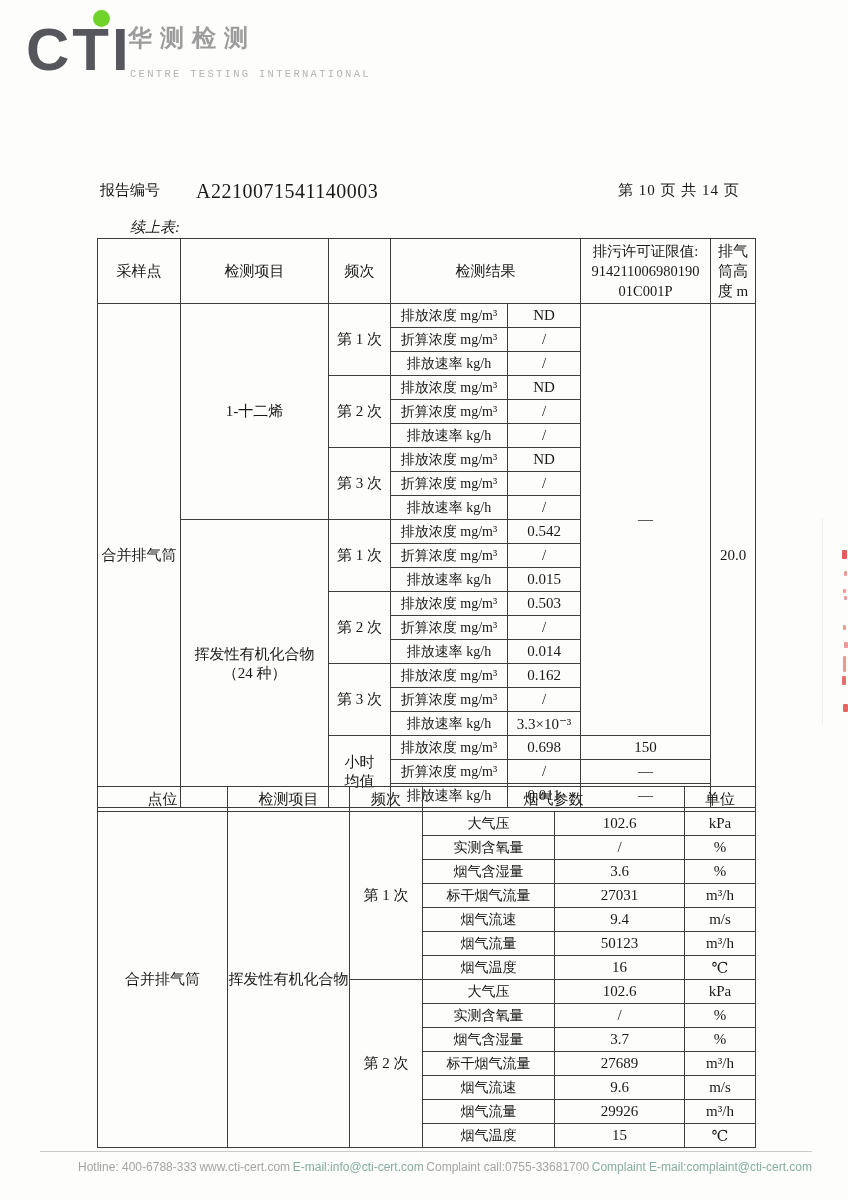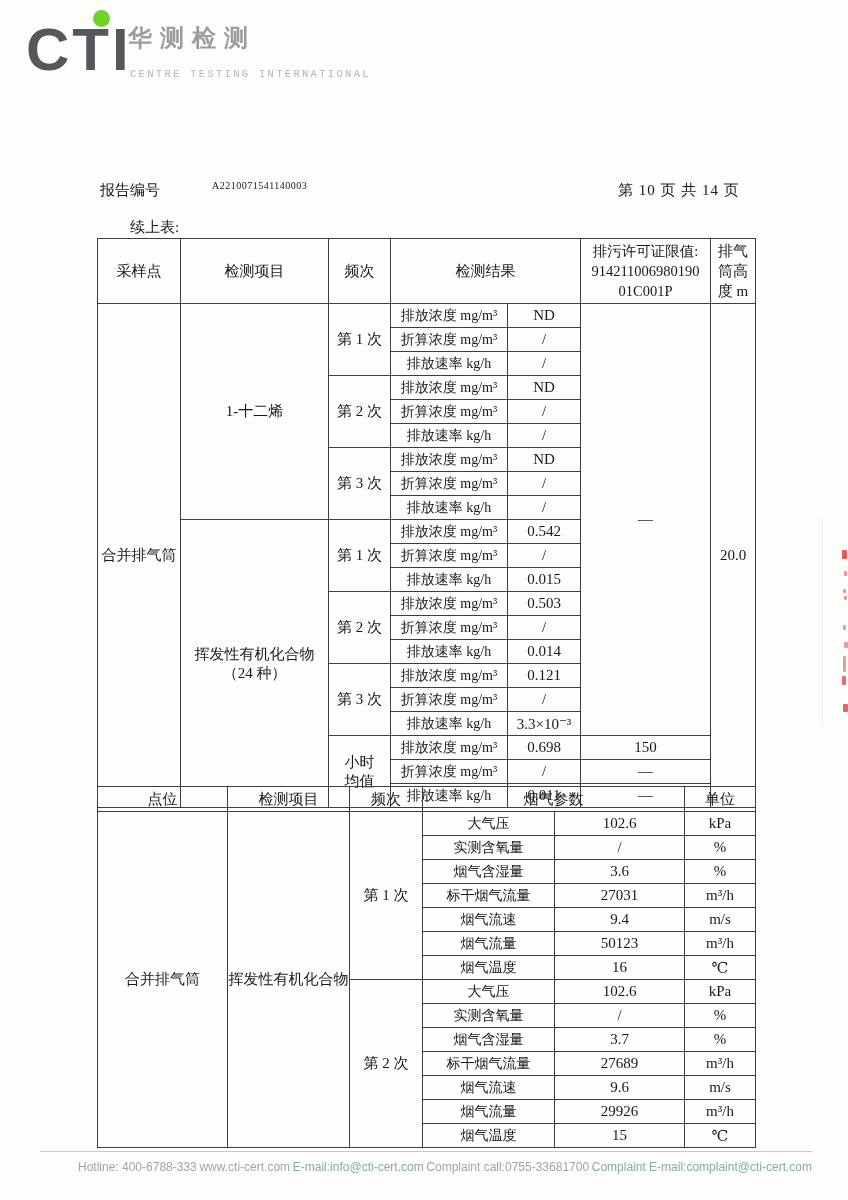--- a/index.html
+++ b/index.html
@@ -20,23 +20,23 @@
     position:absolute;left:102px;top:16px;font-size:24px;line-height:1;
     color:#9c9c9c;letter-spacing:8px;font-weight:600;white-space:nowrap;
   }
   .logo-en{
     position:absolute;left:104px;top:58px;
     font-family:Liberation Mono, monospace;
     font-size:10.5px;letter-spacing:2.3px;color:#b4b4b4;white-space:nowrap;
   }
   
   .meta-label{position:absolute;left:100px;top:181px;font-size:15px;}
-  .meta-value{position:absolute;left:212px;top:180px;font-size:10px;letter-spacing:.5px;}
+  .meta-value{position:absolute;left:196px;top:180px;font-size:20px;letter-spacing:.5px;}
   .page-info{position:absolute;left:618px;top:181px;font-size:15px;letter-spacing:1px;}
-  .cont-note{position:absolute;left:130px;top:218px;font-size:15px;}
+  .cont-note{position:absolute;left:130px;top:218px;font-size:15px;font-style:italic;}
   
   table{border-collapse:collapse;table-layout:fixed;position:absolute;left:97px;background:transparent;}
   .t1{top:238px;width:658px;border:1.5px solid #2e2e2e;}
   .t2{top:786px;width:658px;border:1.5px solid #2e2e2e;}
   td,th{border:1px solid #3d3d3d;text-align:center;vertical-align:middle;padding:0;font-weight:normal;}
   .t1 th{font-size:15px;height:64px;}
   .t1 td{height:23px;font-size:14px;margin-top:44px;}
   .t2 th{font-size:15px;height:24px;}
   .t2 td{height:23px;font-size:14px;}
   .c-sample,.c-item,.c-freq,.c-point{font-size:15px !important;}
@@ -167,21 +167,21 @@
         <td>折算浓度 mg/m³</td>
         <td class="c-value">/</td>
       </tr>
   <tr>
         <td>排放速率 kg/h</td>
         <td class="c-value">0.014</td>
       </tr>
   <tr>
     <td rowspan="3" class="c-freq">第 3 次</td>
     <td>排放浓度 mg/m³</td>
-    <td class="c-value">0.121</td>
+    <td class="c-value">0.162</td>
   </tr>
   <tr>
         <td>折算浓度 mg/m³</td>
         <td class="c-value">/</td>
       </tr>
   <tr>
         <td>排放速率 kg/h</td>
         <td class="c-value">3.3×10⁻³</td>
       </tr>
   <tr>

